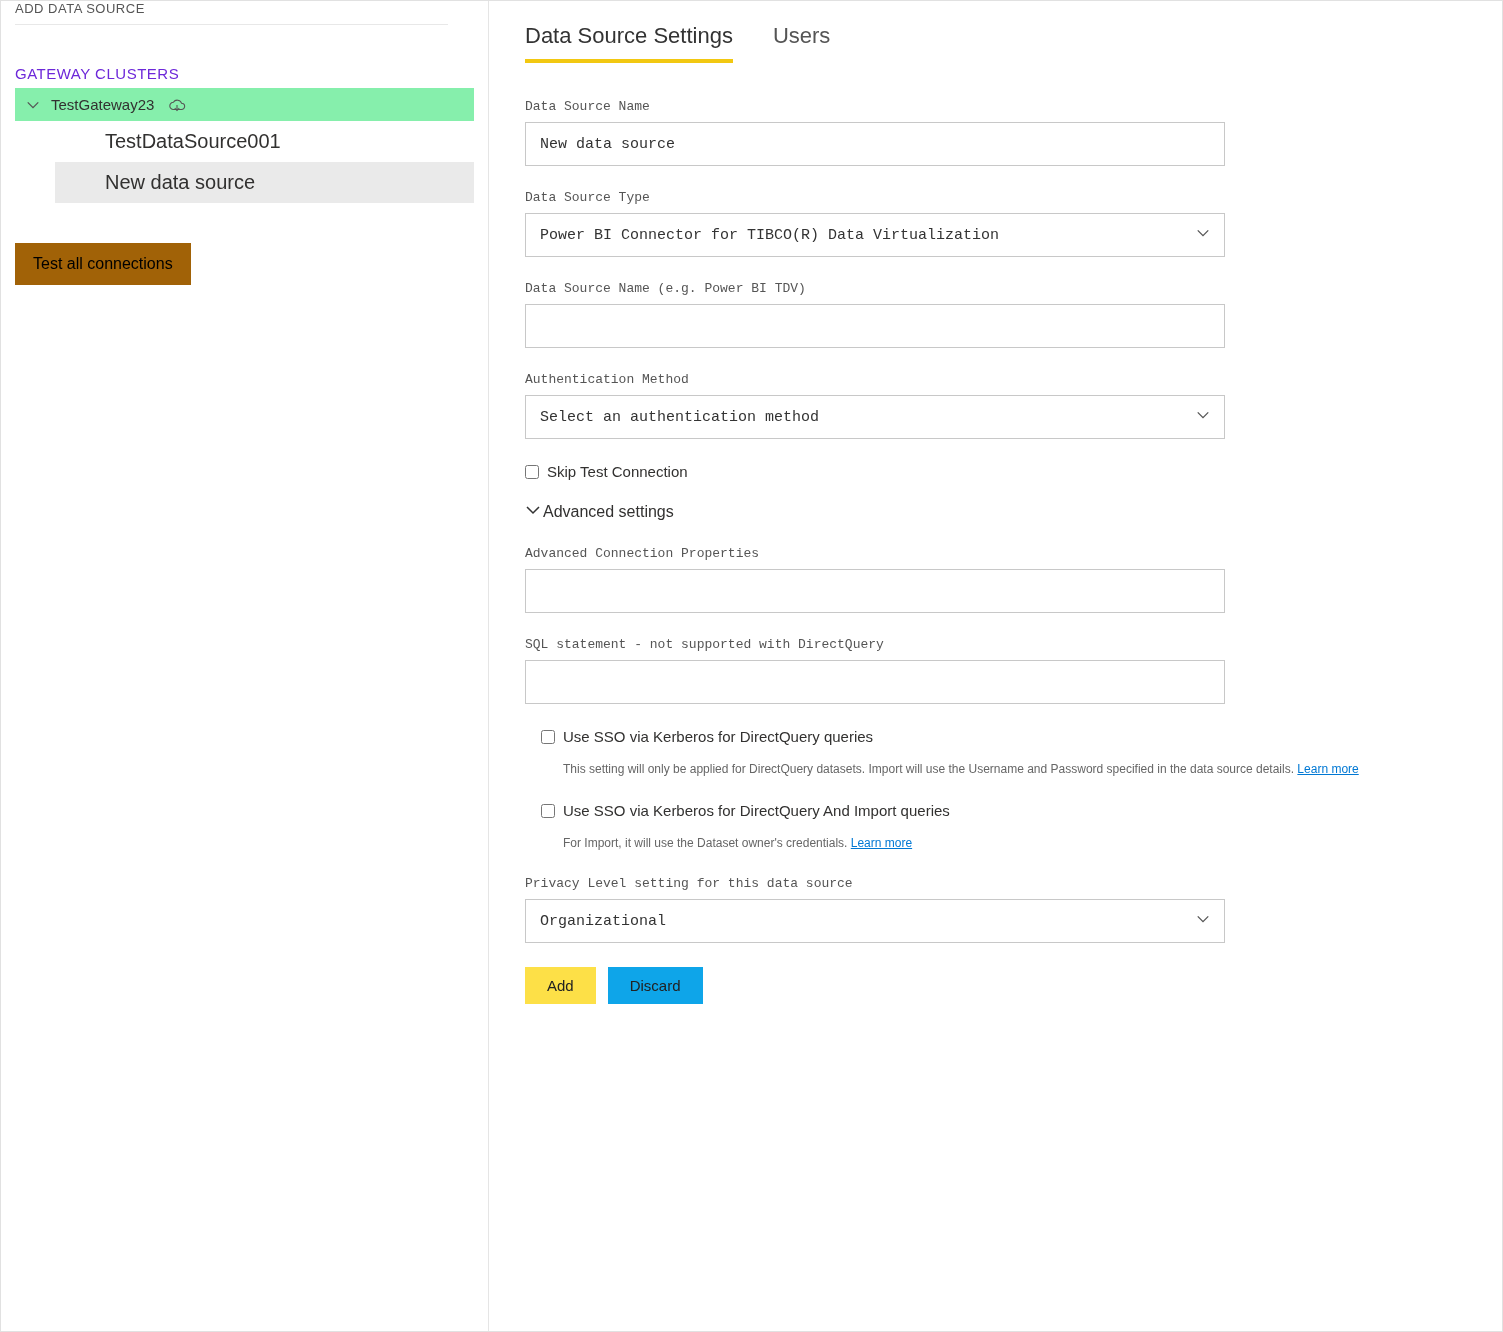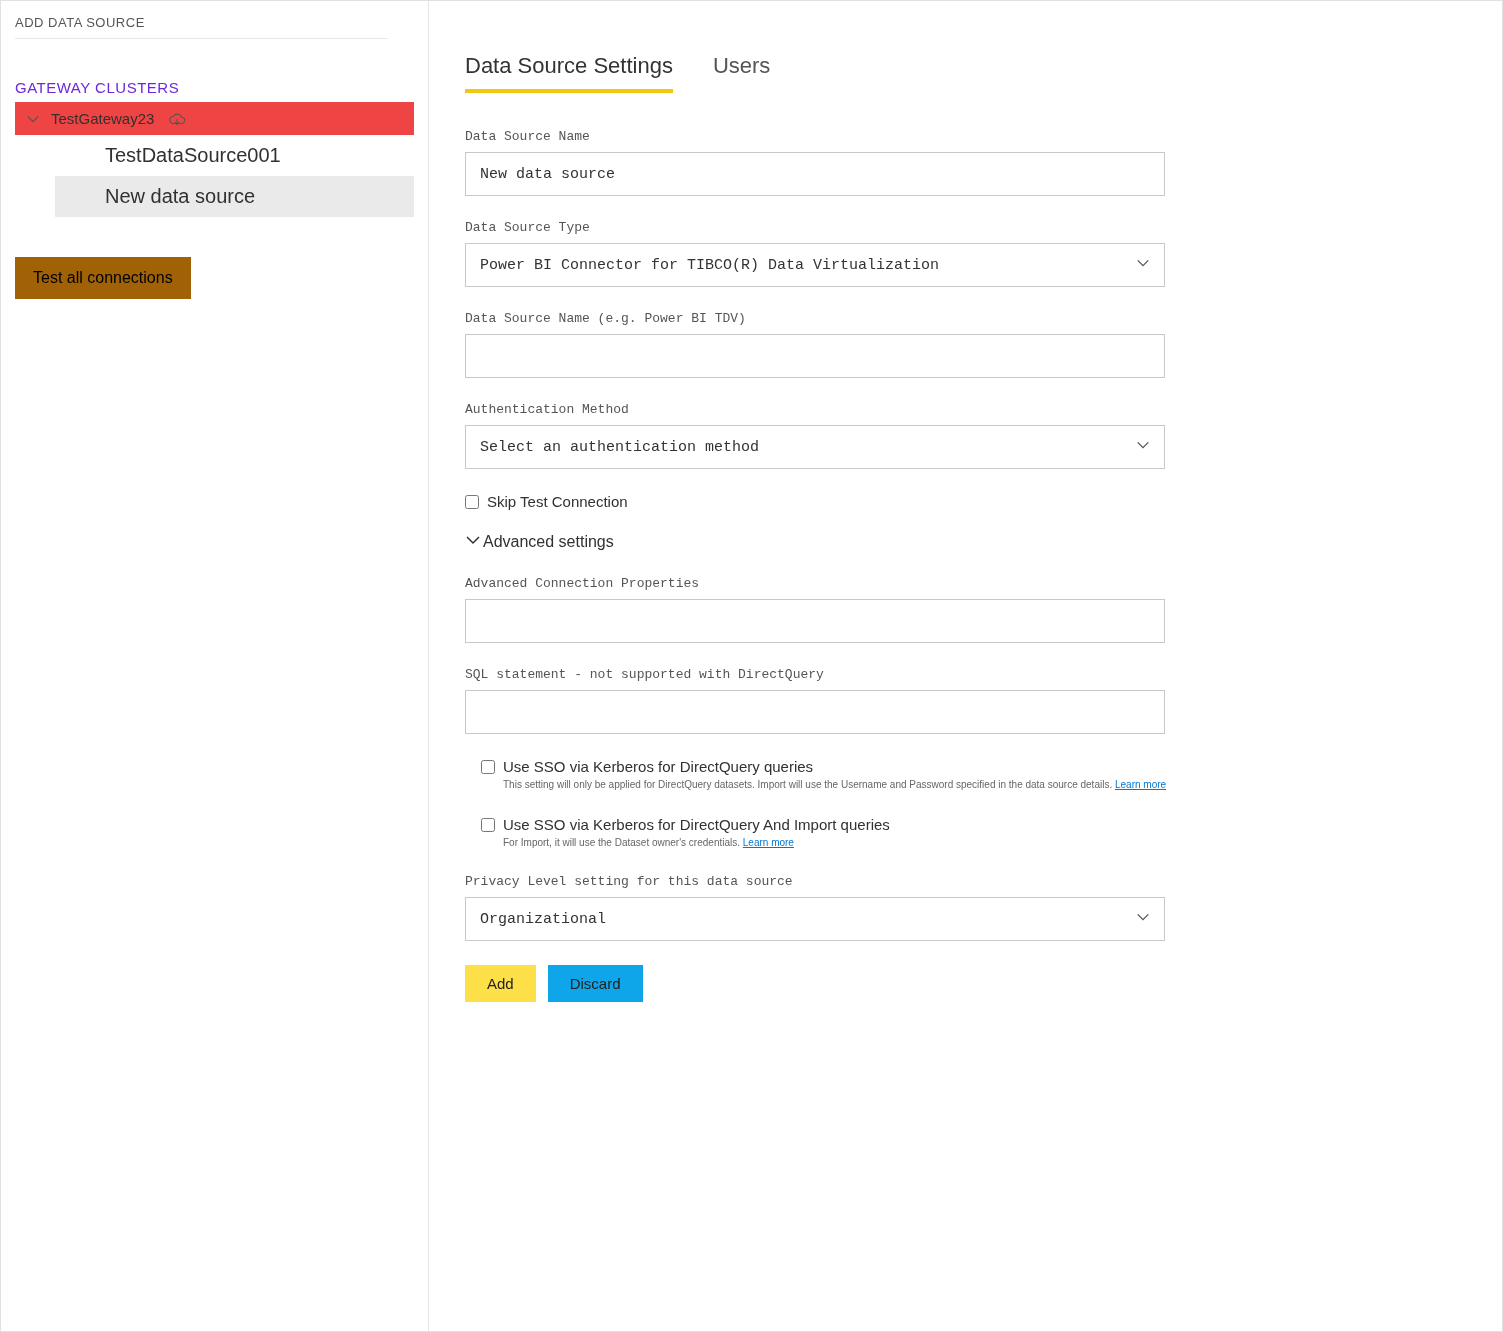--- a/index.html
+++ b/index.html
@@ -7,22 +7,22 @@
       font-family: "Segoe UI", -apple-system, BlinkMacSystemFont, sans-serif;
       background: #fff;
       color: #323130;
       font-size: 14px;
       display: flex;
       border: 1px solid #e1e1e1;
       height: 1332px;
       width: 1503px;
     }
     .sidebar {
-      width: 428px;
-      padding: 14px 0 0 14px;
+      width: 488px;
+      padding: 0 0 0 14px;
       border-right: 1px solid #e5e5e5;
     }
     .sidebar-title {
       font-size: 13px;
       letter-spacing: 0.5px;
       color: #555;
       padding-bottom: 8px;
       border-bottom: 1px solid #e8e8e8;
       margin-right: 40px;
     }
@@ -30,21 +30,21 @@
       font-size: 15px;
       letter-spacing: 0.5px;
       color: #6d28d9;
       margin-top: 40px;
       margin-bottom: 6px;
     }
     .cluster-row {
       display: flex;
       align-items: center;
       padding: 8px 10px;
-      background: #ef4444;
+      background: #86efac;
       cursor: pointer;
       font-size: 15px;
       gap: 10px;
       margin-right: 14px;
     }
     .cluster-row .chev {
       width: 16px;
       display: inline-flex;
       justify-content: center;
     }
@@ -61,21 +61,21 @@
       margin-top: 40px;
       padding: 12px 18px;
       background: #a16207;
       border: none;
       font-size: 16px;
       cursor: pointer;
       font-family: inherit;
     }
     .main {
       flex: 1;
-      padding: 52px 36px 0 36px;
+      padding: 22px 36px 0 36px;
     }
     .tabs {
       display: flex;
       gap: 40px;
       margin-bottom: 36px;
     }
     .tab {
       font-size: 22px;
       font-weight: 400;
       color: #555;
@@ -119,25 +119,25 @@
     .adv-toggle {
       display: flex;
       align-items: center;
       gap: 2px;
       font-size: 16px;
       cursor: pointer;
       margin-bottom: 24px;
     }
     .indent-block { padding-left: 16px; }
     .help-text {
-      font-size: 10px;
+      font-size: 12px;
       color: #666;
       line-height: 1.5;
       margin-left: 22px;
-      margin-top: 2px;
+      margin-top: 15px;
     }
     .help-text a { color: #0078d4; text-decoration: underline; cursor: pointer; }
     .sso-group { margin-bottom: 24px; }
     .footer-btns {
       display: flex;
       gap: 12px;
       margin-top: 12px;
     }
     .btn {
       padding: 10px 22px;

